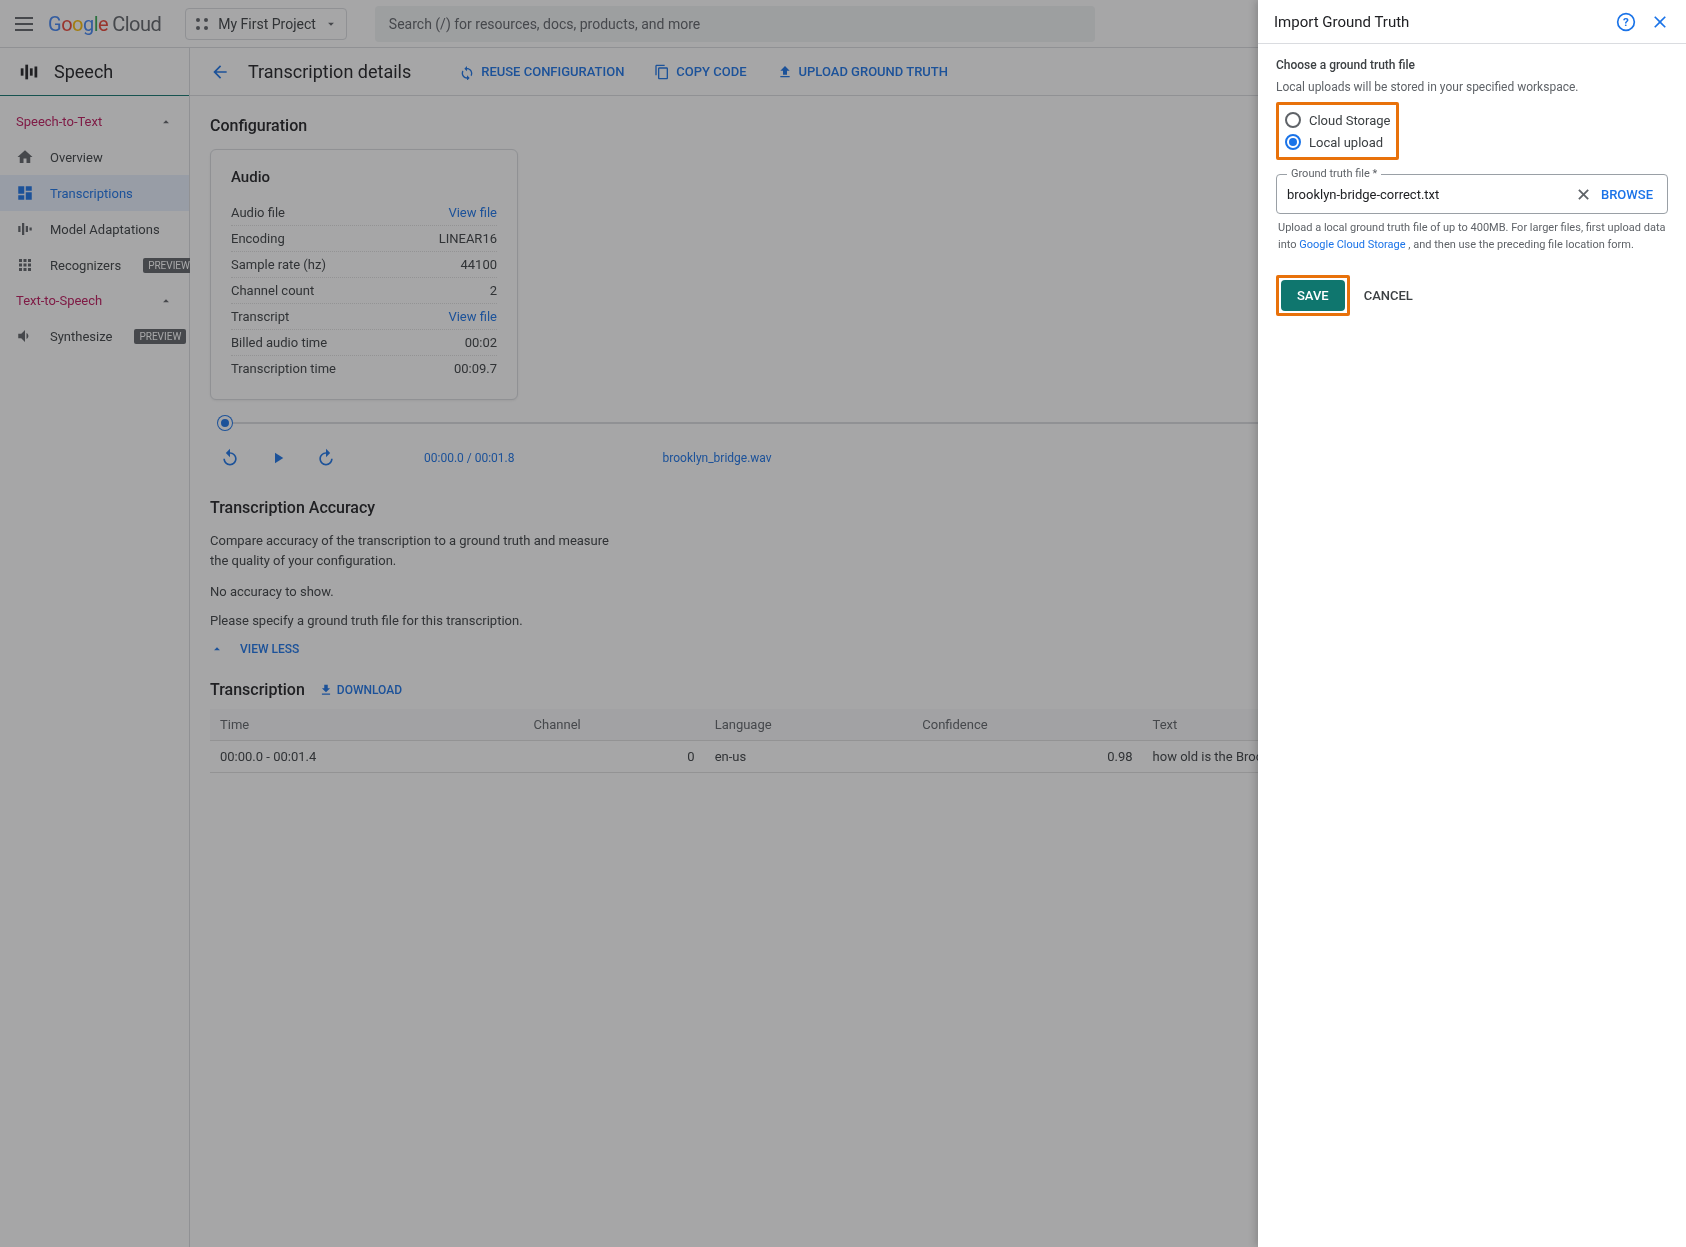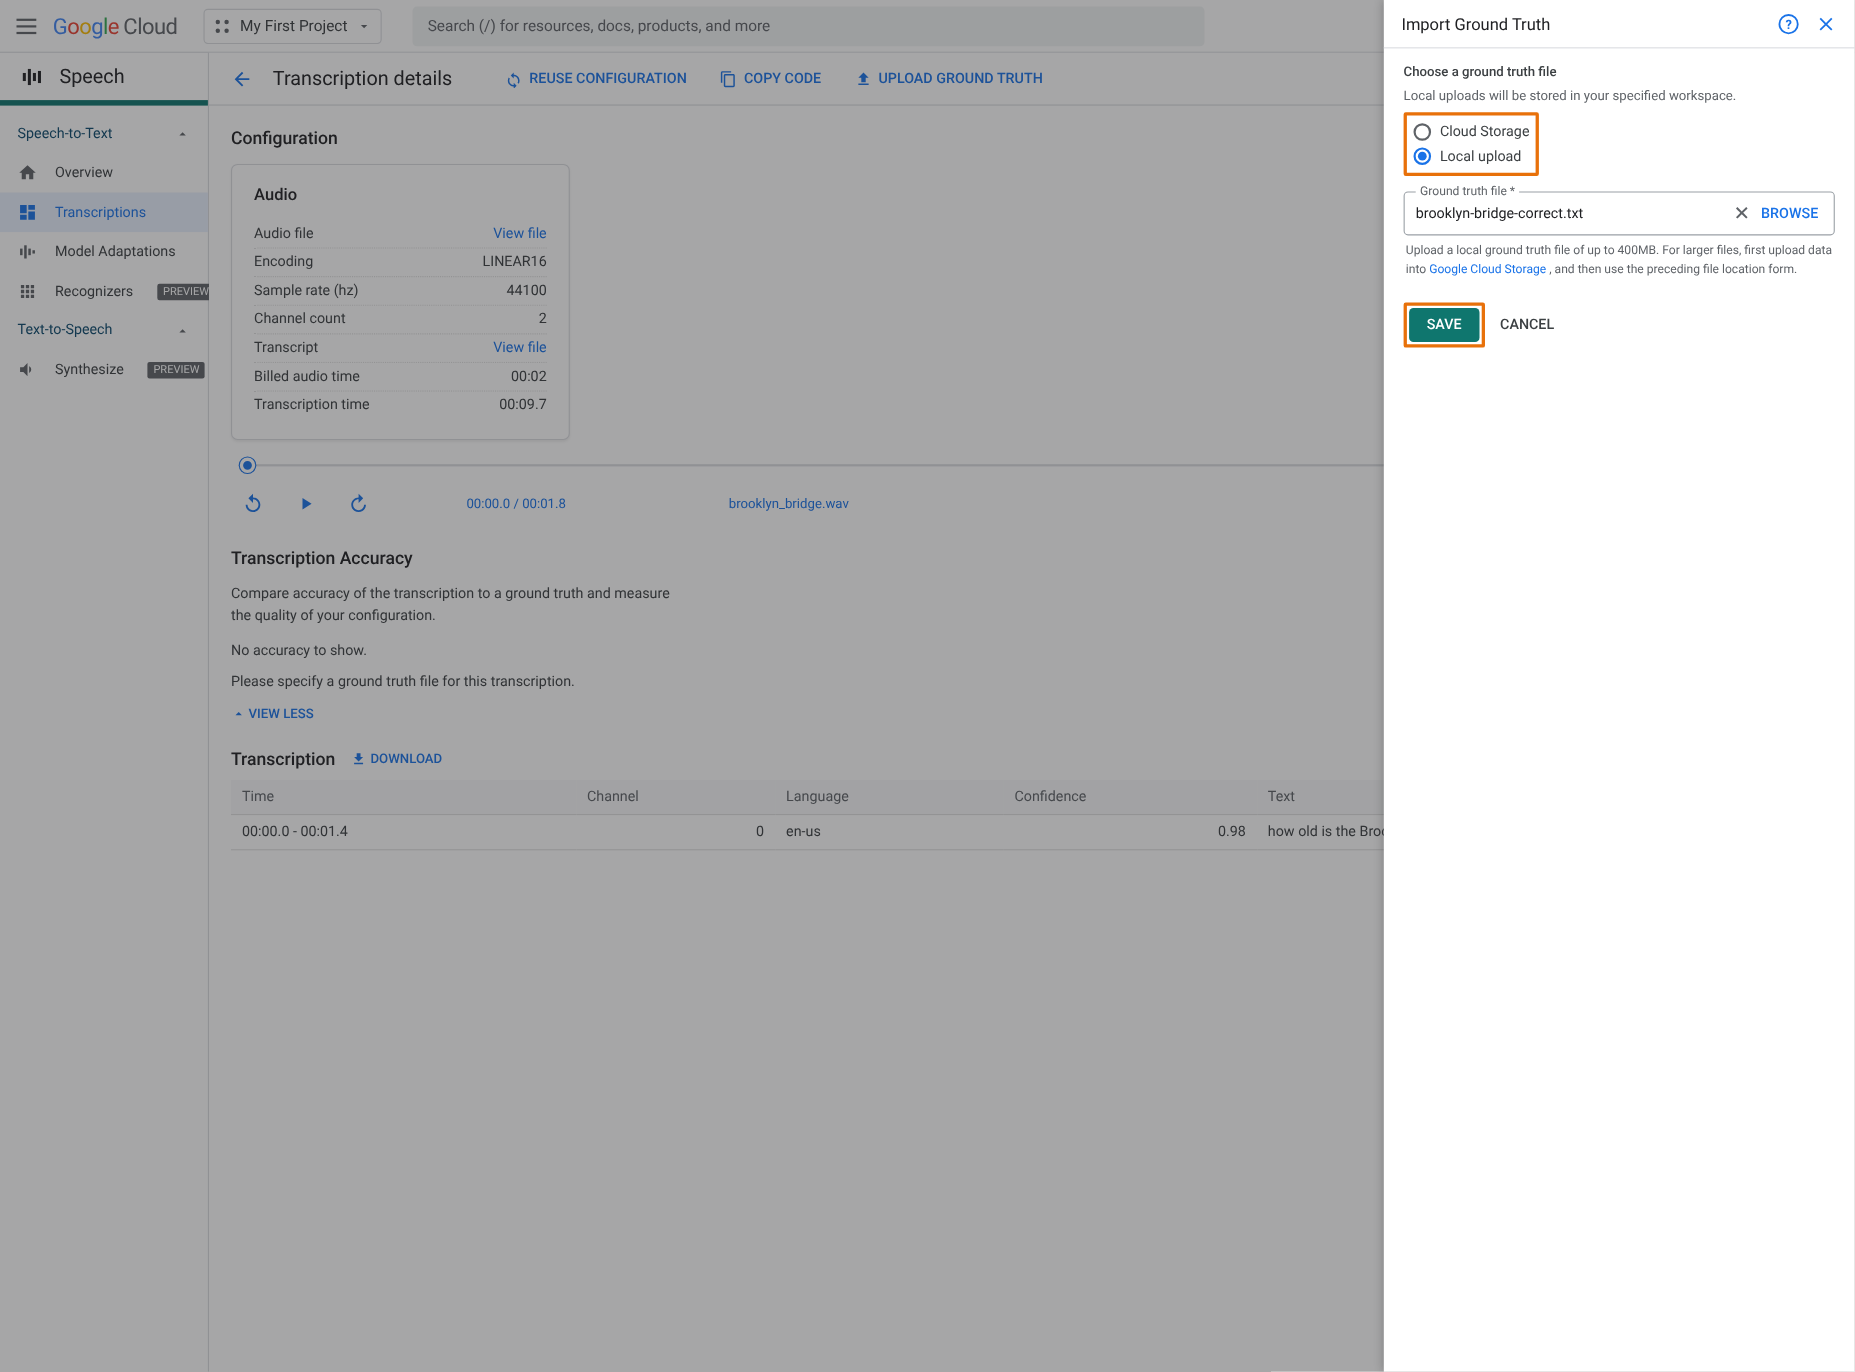--- a/index.html
+++ b/index.html
@@ -9,24 +9,24 @@
 .hamburger span{height:2px;background:#5f6368;width:18px;margin:0 auto}
 .gcloud-logo{font-size:20px;font-weight:400;letter-spacing:-0.5px}
 .gcloud-logo .g1{color:#4285F4}.gcloud-logo .g2{color:#EA4335}.gcloud-logo .g3{color:#FBBC04}.gcloud-logo .g4{color:#4285F4}.gcloud-logo .g5{color:#34A853}.gcloud-logo .g6{color:#EA4335}
 .gcloud-logo .cloud{color:#5f6368;margin-left:4px}
 .project-btn{height:32px;border:1px solid #dadce0;border-radius:4px;display:flex;align-items:center;padding:0 8px;gap:8px;margin-left:12px;font-size:14px;color:#3c4043;background:#fff;cursor:pointer}
 .project-btn .dots{width:16px;height:16px;position:relative}
 .project-btn .dots::before{content:"";position:absolute;width:4px;height:4px;background:#5f6368;border-radius:50%;top:2px;left:2px;box-shadow:8px 0 0 #5f6368,0 8px 0 #5f6368,8px 8px 0 #5f6368}
 .search-box{flex:1;max-width:720px;height:36px;background:#f1f3f4;border-radius:4px;display:flex;align-items:center;padding:0 14px;color:#5f6368;margin-left:16px;font-size:14px}
 .body{display:flex;height:calc(100vh - 48px)}
 .left-col{width:190px;border-right:1px solid #dadce0;display:flex;flex-direction:column}
-.product-header{height:48px;display:flex;align-items:center;gap:14px;padding:0 18px;border-bottom:5px solid #0f766e;font-size:18px;color:#202124}
+.product-header{height:48px;display:flex;align-items:center;gap:14px;padding:0 18px;border-bottom:1px solid #0f766e;font-size:18px;color:#202124}
 .product-header svg{width:22px;height:22px}
 .nav-section{padding-top:8px}
-.nav-group-title{font-size:13px;color:#0c4a6e;padding:10px 16px;display:flex;justify-content:space-between;align-items:center;cursor:pointer}
+.nav-group-title{font-size:13px;color:#be185d;padding:10px 16px;display:flex;justify-content:space-between;align-items:center;cursor:pointer}
 .nav-item{display:flex;align-items:center;gap:16px;padding:9px 16px;font-size:13px;color:#3c4043;cursor:pointer}
 .nav-item.active{background:#e8f0fe;color:#1a73e8;border-left:0}
 .nav-item .ico{width:18px;height:18px;display:flex;align-items:center;justify-content:center;color:#5f6368}
 .nav-item.active .ico{color:#1a73e8}
 .badge{background:#5f6368;color:#fff;font-size:10px;padding:2px 5px;border-radius:2px;margin-left:6px}
 .main{flex:1;overflow:auto;background:#fff}
 .page-header{height:48px;display:flex;align-items:center;gap:18px;padding:0 20px;border-bottom:1px solid #dadce0}
 .back-btn{color:#1a73e8;cursor:pointer}
 .page-title{font-size:18px;color:#202124;margin-right:24px}
 .action-btn{color:#1a73e8;font-size:13px;font-weight:500;display:flex;align-items:center;gap:6px;cursor:pointer;padding:0 6px}
@@ -43,21 +43,21 @@
 .card.empty{color:#5f6368;font-size:13px}
 .player{margin:10px 0 30px}
 .slider-track{height:2px;background:#dadce0;position:relative;margin:20px 8px 24px}
 .slider-thumb{position:absolute;left:0;top:-6px;width:14px;height:14px;border-radius:50%;background:#1a73e8;border:3px solid #fff;box-shadow:0 0 0 1px #1a73e8}
 .player-controls{display:flex;align-items:center;gap:28px;padding:0 10px}
 .player-controls .pbtn{color:#1a73e8;cursor:pointer;width:20px;height:20px;display:flex;align-items:center;justify-content:center}
 .player-time{color:#1a73e8;font-size:12px;margin-left:60px}
 .player-file{color:#1a73e8;font-size:12px;margin-left:120px}
 .accuracy-desc{font-size:13px;color:#3c4043;max-width:400px;line-height:1.5;margin-bottom:14px}
 .accuracy-note{font-size:13px;color:#3c4043;margin-bottom:14px}
-.view-less{color:#1a73e8;font-size:12px;font-weight:500;display:flex;align-items:center;gap:2px;cursor:pointer;margin:14px 0 24px}
+.view-less{color:#1a73e8;font-size:12px;font-weight:500;display:flex;align-items:center;gap:16px;cursor:pointer;margin:14px 0 24px}
 .trans-row{display:flex;align-items:center;gap:14px;margin-bottom:10px}
 .trans-row h2{font-size:16px;font-weight:500}
 .download-btn{color:#1a73e8;font-size:12px;font-weight:500;display:flex;align-items:center;gap:4px;cursor:pointer}
 table{width:100%;border-collapse:collapse;font-size:13px}
 thead th{text-align:left;font-weight:400;color:#5f6368;padding:8px 10px;border-bottom:1px solid #e0e0e0;background:#f8f9fa}
 tbody td{padding:8px 10px;border-bottom:1px solid #e0e0e0;color:#3c4043}
 .scrim{position:fixed;inset:0;background:rgba(32,33,36,.4);z-index:10}
 .sheet{position:fixed;top:0;right:0;bottom:0;width:428px;background:#fff;z-index:20;box-shadow:-2px 0 8px rgba(0,0,0,.2);display:flex;flex-direction:column}
 .sheet-header{height:44px;display:flex;align-items:center;justify-content:space-between;padding:0 16px;border-bottom:1px solid #dadce0}
 .sheet-title{font-size:15px;color:#202124}

